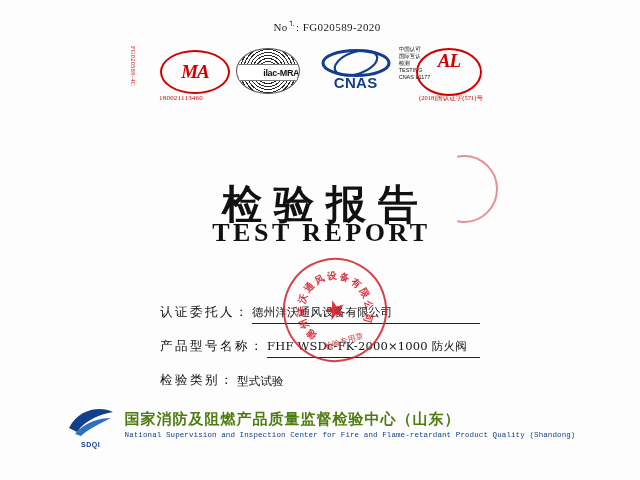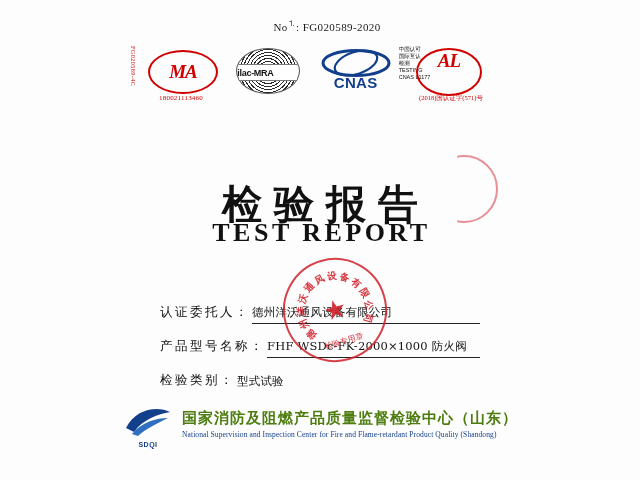--- a/index.html
+++ b/index.html
@@ -60,21 +60,21 @@
     top: 2px;
     font-size: 6px;
     color: #c00;
     writing-mode: vertical-rl;
     text-orientation: mixed;
     letter-spacing: 0.5px;
     white-space: nowrap;
   }
   .cma-ellipse {
     position: absolute;
-    left: 8px;
+    left: 20px;
     top: 6px;
     width: 66px;
     height: 40px;
     border: 2.5px solid #d00000;
     border-radius: 50%;
     display: flex;
     align-items: center;
     justify-content: center;
   }
   .cma-text {
@@ -111,21 +111,21 @@
   }
   .ilac-band {
     position: absolute;
     left: 0;
     top: 15px;
     width: 100%;
     height: 15px;
     background: #ffffff;
     display: flex;
     align-items: center;
-    justify-content: flex-start;
+    justify-content: flex-end;
     border-top: 1px solid #777;
     border-bottom: 1px solid #777;
   }
   .ilac-band span {
     font-size: 9px;
     font-weight: bold;
     color: #111;
     font-family: "Liberation Sans", sans-serif;
     letter-spacing: -0.3px;
   }
@@ -365,21 +365,21 @@
     font-weight: bold;
     color: #4d7c0f;
     letter-spacing: 1px;
     font-family: "DejaVu Serif", serif;
   }
   .footer-en {
     font-size: 7.5px;
     color: #123f8c;
     letter-spacing: 0.1px;
     margin-top: 2px;
-    font-family: Liberation Serif, serif;
+    font-family: Liberation Mono, monospace;
   }
 </style>
 </head>
 <body>
 
 <div class="page">
 
   <div class="report-no">
     <span>No</span><span class="sup">⒈</span><span>: FG020589-2020</span>
   </div>

